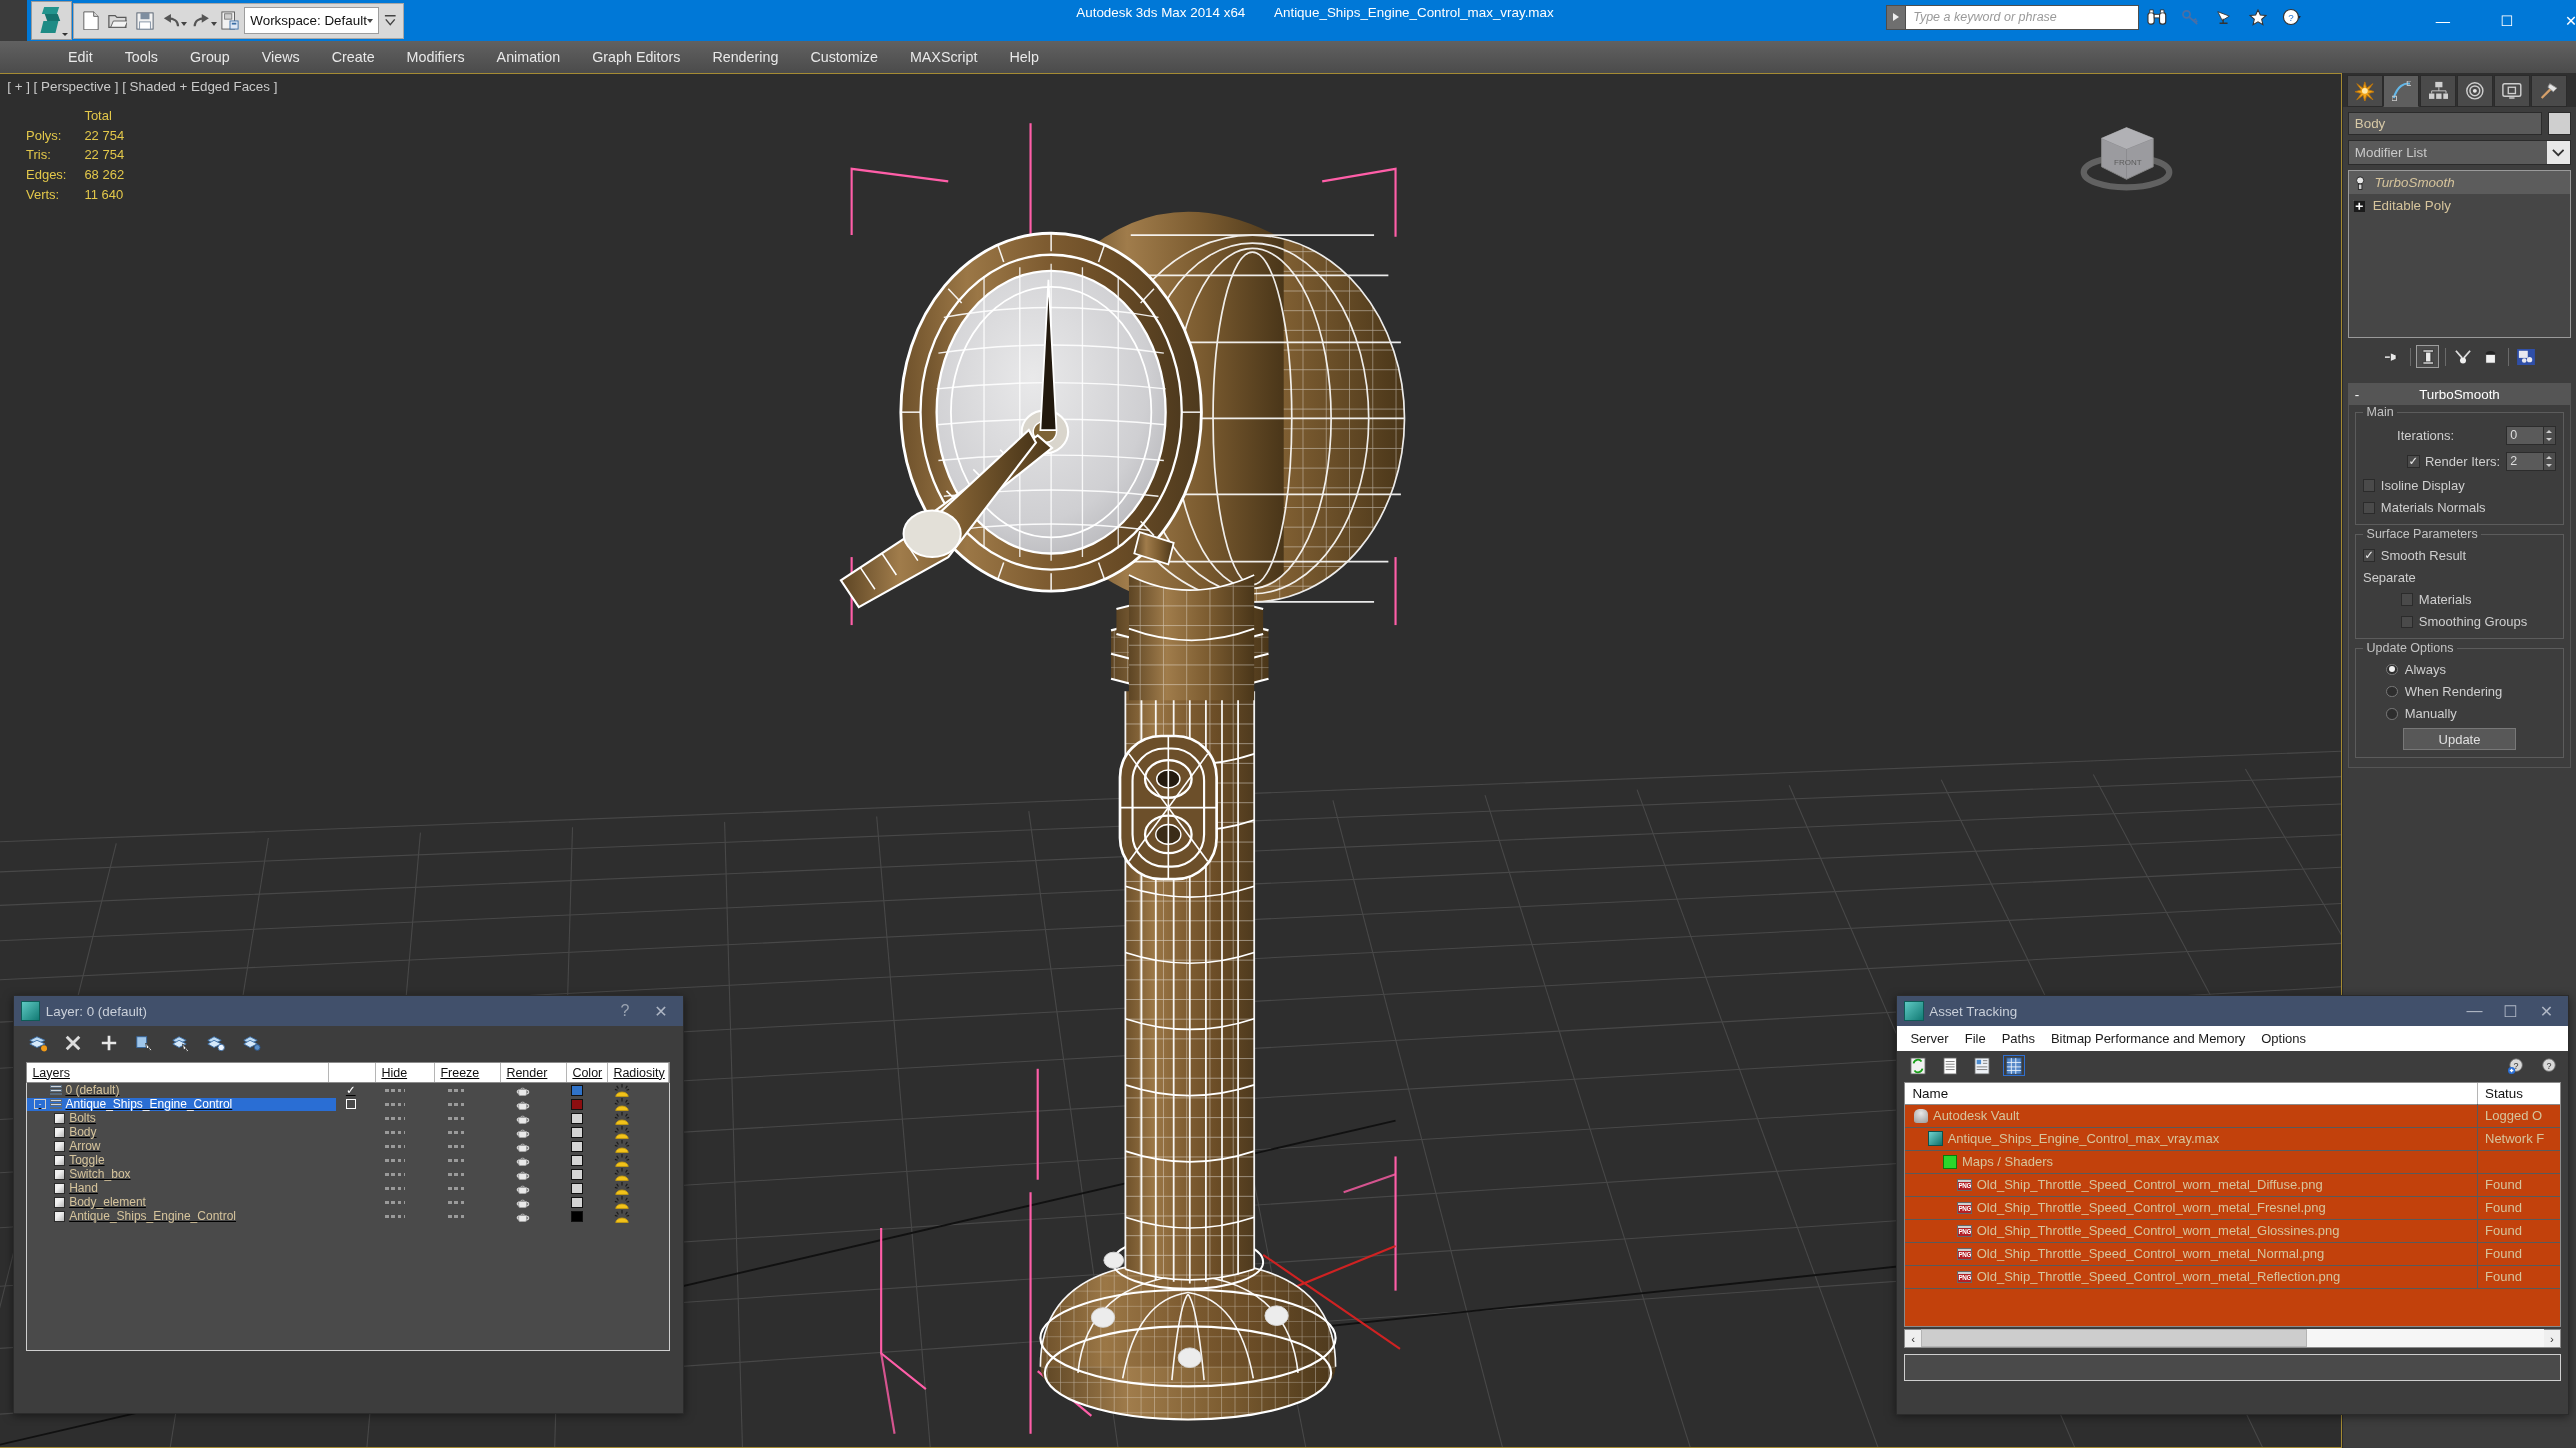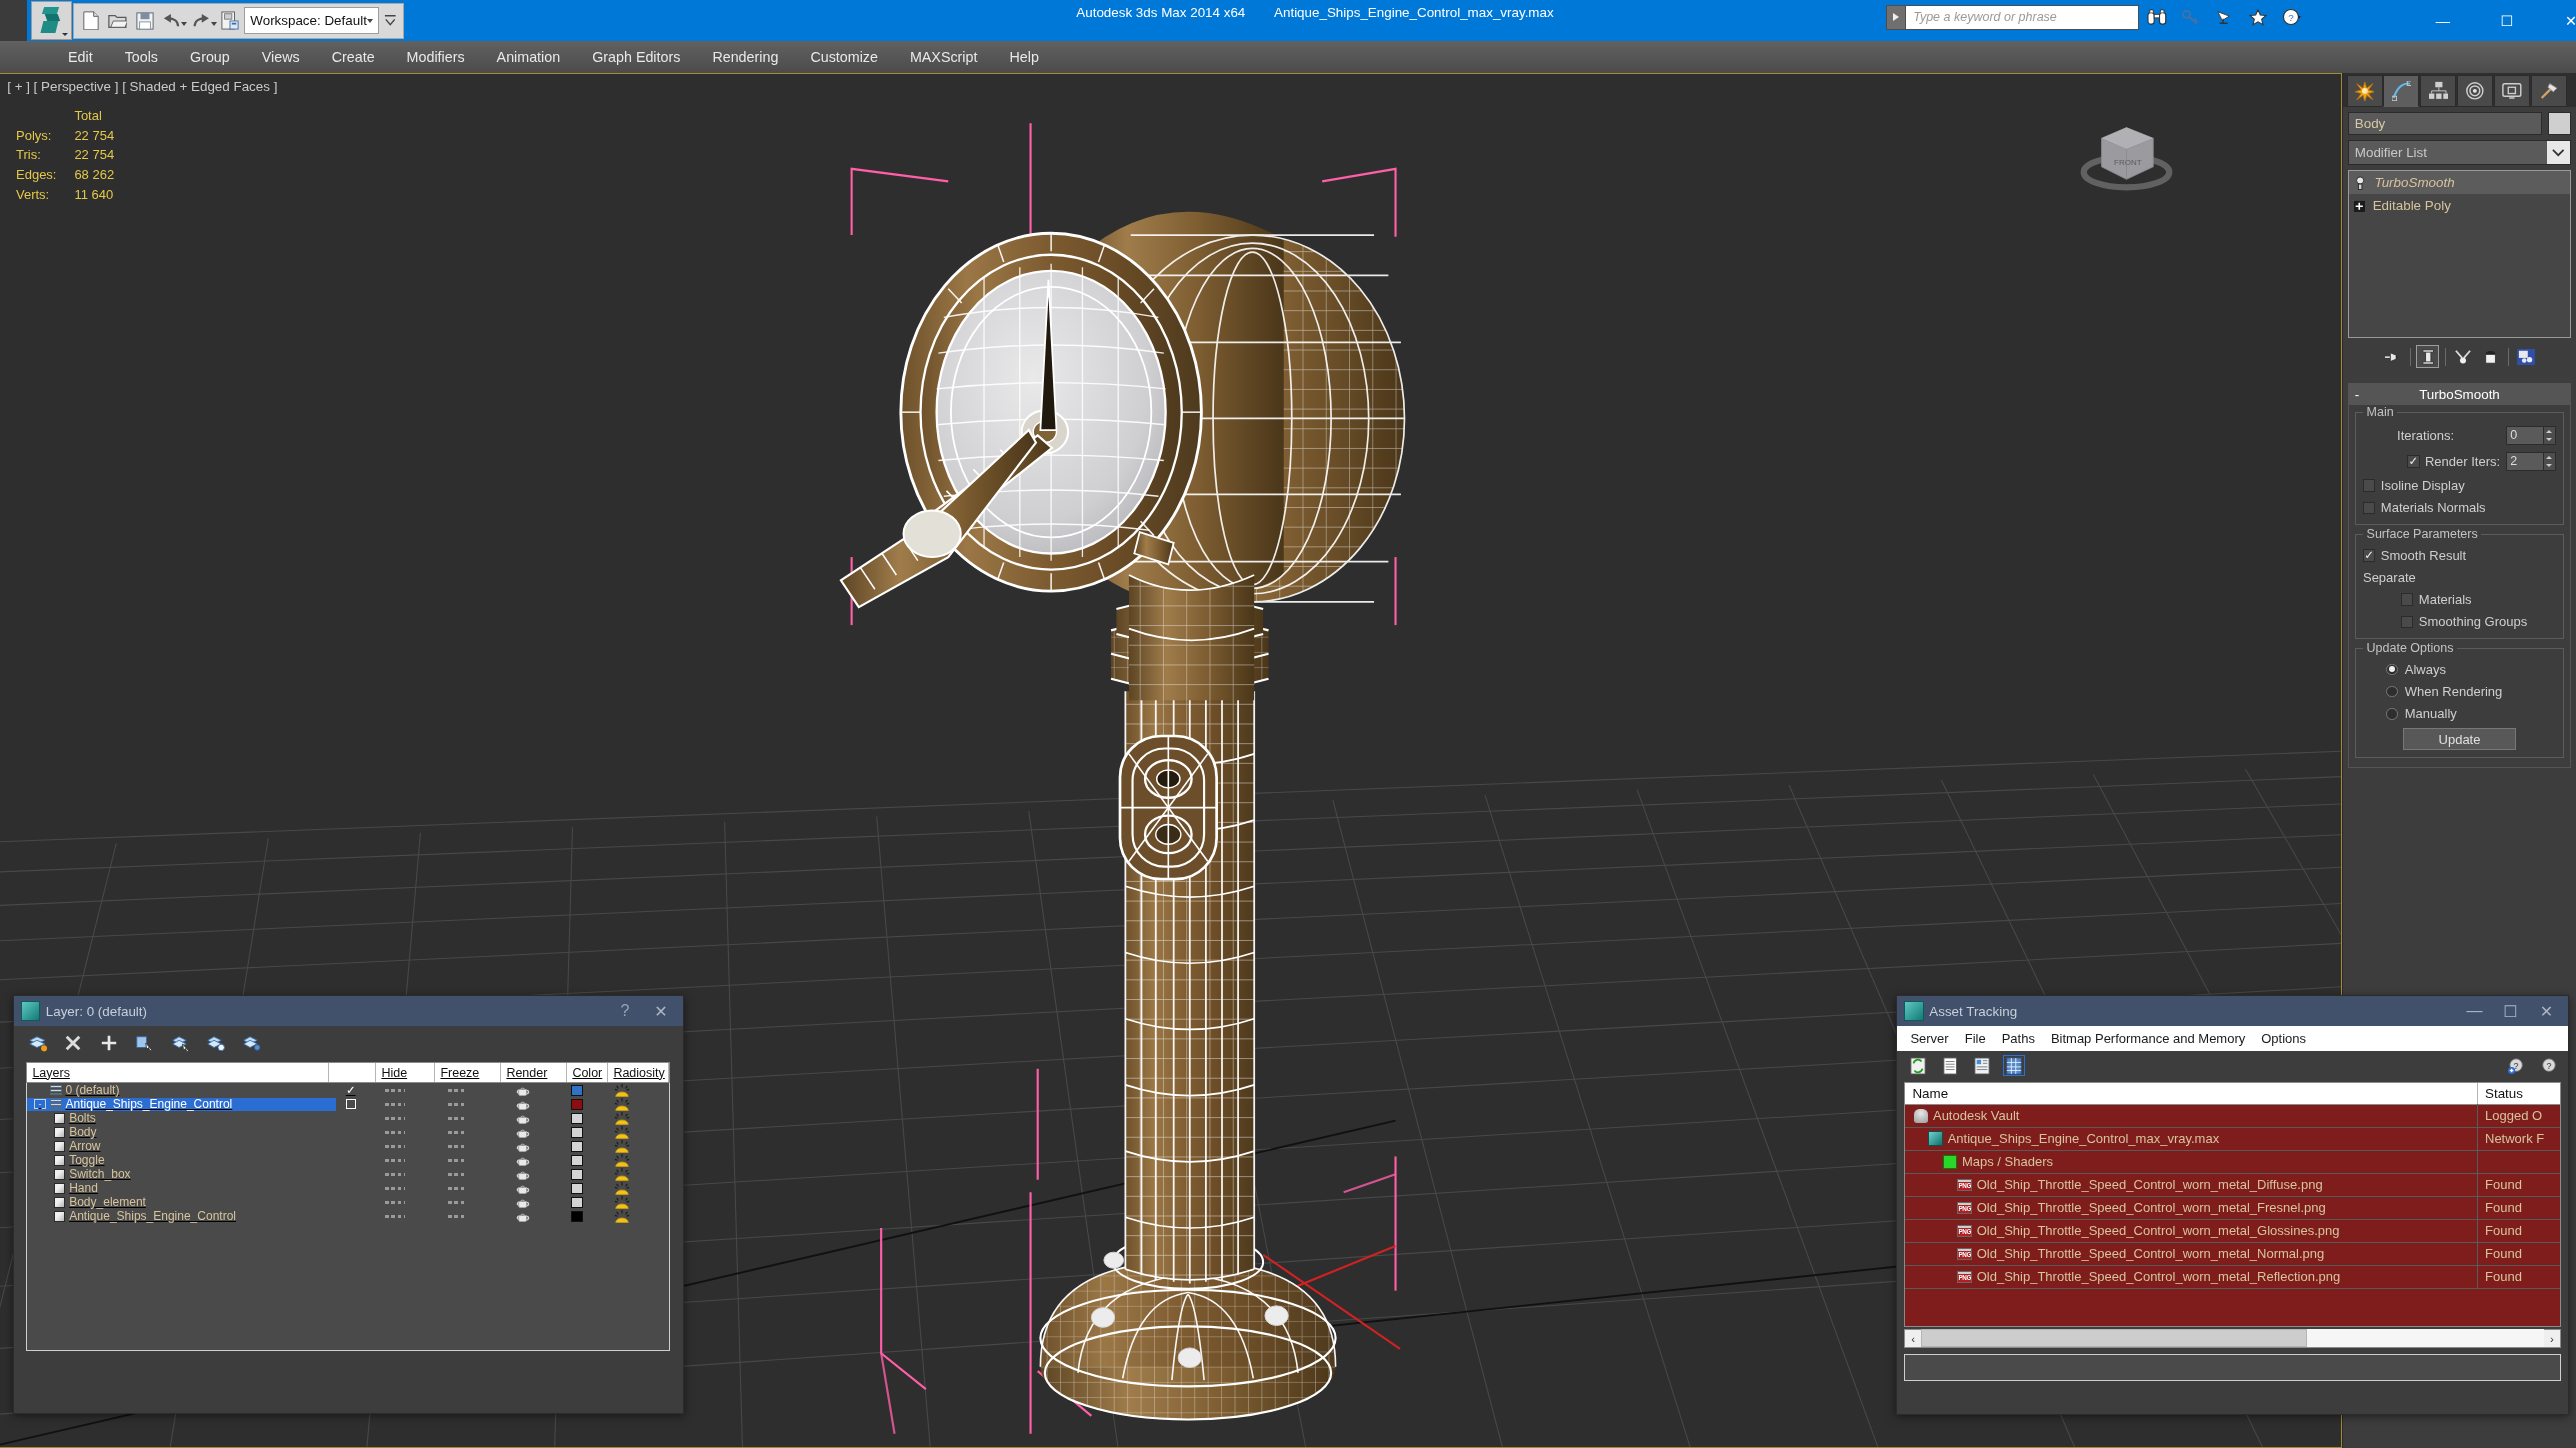--- a/index.html
+++ b/index.html
@@ -53,21 +53,21 @@
   #menubar .mi { font-size:14.3px; color:#e9e9e9; padding:0 16px; line-height:32px; white-space:nowrap;}
   #menubar .logoSpacer { width:52px; }
 
   
   #viewport { position:absolute; left:0; top:73px; width:2342px; height:1375px;
     background:#2e2e2e; border-top:1.8px solid #a58b33; border-right:1.8px solid #a58b33;
     border-bottom:1.8px solid #a58b33; overflow:hidden; }
   #vplabel { position:absolute; left:7.2px; top:5.4px; font-size:13.4px; color:#c9c9c9; }
   #stats { position:absolute; left:16px; top:32px; font-size:13px; color:#e3c84a;
      line-height:19.7px; }
-  #stats table { border-collapse:collapse; }
+  #stats table { border-collapse:collapse;margin-left:10px; }
   #stats td { padding:0 5.4px 0 0; white-space:nowrap;}
   #stats td.v { padding-left:12.5px; }
 
   
   #grid { position:absolute; left:0; top:0; width:2342px; height:1375px; }
 
   
   #model { position:absolute; left:0; top:0; width:2342px; height:1375px; }
 
   .vcube { position:absolute; right:161px; top:34px; width:107px; height:98px; }
@@ -156,21 +156,21 @@
      border:0.9px solid #58697a; }
   .boxIcon { width:10.7px;height:10.7px;margin-right:4.5px; background:
      linear-gradient(135deg,#f0f0f0 40%,#b6b6b6); border:0.9px solid #2a2a2a; }
   .dashes { width:19.7px;height:3.6px;background:repeating-linear-gradient(90deg,#9a9a9a 0 3.6px,transparent 3.6px 6.3px);}
   .swatch { width:11.6px;height:11.6px;border:0.9px solid #111; }
 
   
   .atHeader { display:flex; height:23px; background:#fff; border:0.9px solid #8b8b8b; font-size:13.4px; color:#111;}
   .atHeader .c1 { flex:1; padding-left:7.2px; display:flex;align-items:center; border-right:0.9px solid #b5b5b5;}
   .atHeader .c2 { flex:0 0 82px; padding-left:7.2px; display:flex;align-items:center;}
-  .atBody { background:#7f1d1d; border:0.9px solid #8b8b8b; border-top:none; }
+  .atBody { background:#c2410c; border:0.9px solid #8b8b8b; border-top:none; }
   .arow { display:flex; height:23px; align-items:center; font-size:13px; color:#d6c49c;
      border-bottom:0.9px solid #5a5a5a; }
   .arow .n { flex:1; display:flex; align-items:center; border-right:0.9px solid #5a5a5a; height:23px;}
   .arow .s { flex:0 0 82px; padding-left:7.2px; color:#d6c49c; white-space:nowrap; overflow:hidden;}
   .pngico { width:15px;height:12.5px;background:#cfcfcf;border:0.9px solid #666; position:relative;
      margin-right:4.5px; display:flex;align-items:flex-end;justify-content:center;}
   .pngico b { display:block;width:15px;height:8px;background:#b41f24;color:#fff;font-size:6.3px;
      line-height:8px;text-align:center;letter-spacing:-0.4px;font-weight:bold;}
   .vaultico { width:13.4px;height:14.3px;margin-right:5.4px;background:
      radial-gradient(circle at 50% 30%, #e8e8e8, #9a9a9a); border-radius:5.4px 5.4px 2.7px 2.7px;}

